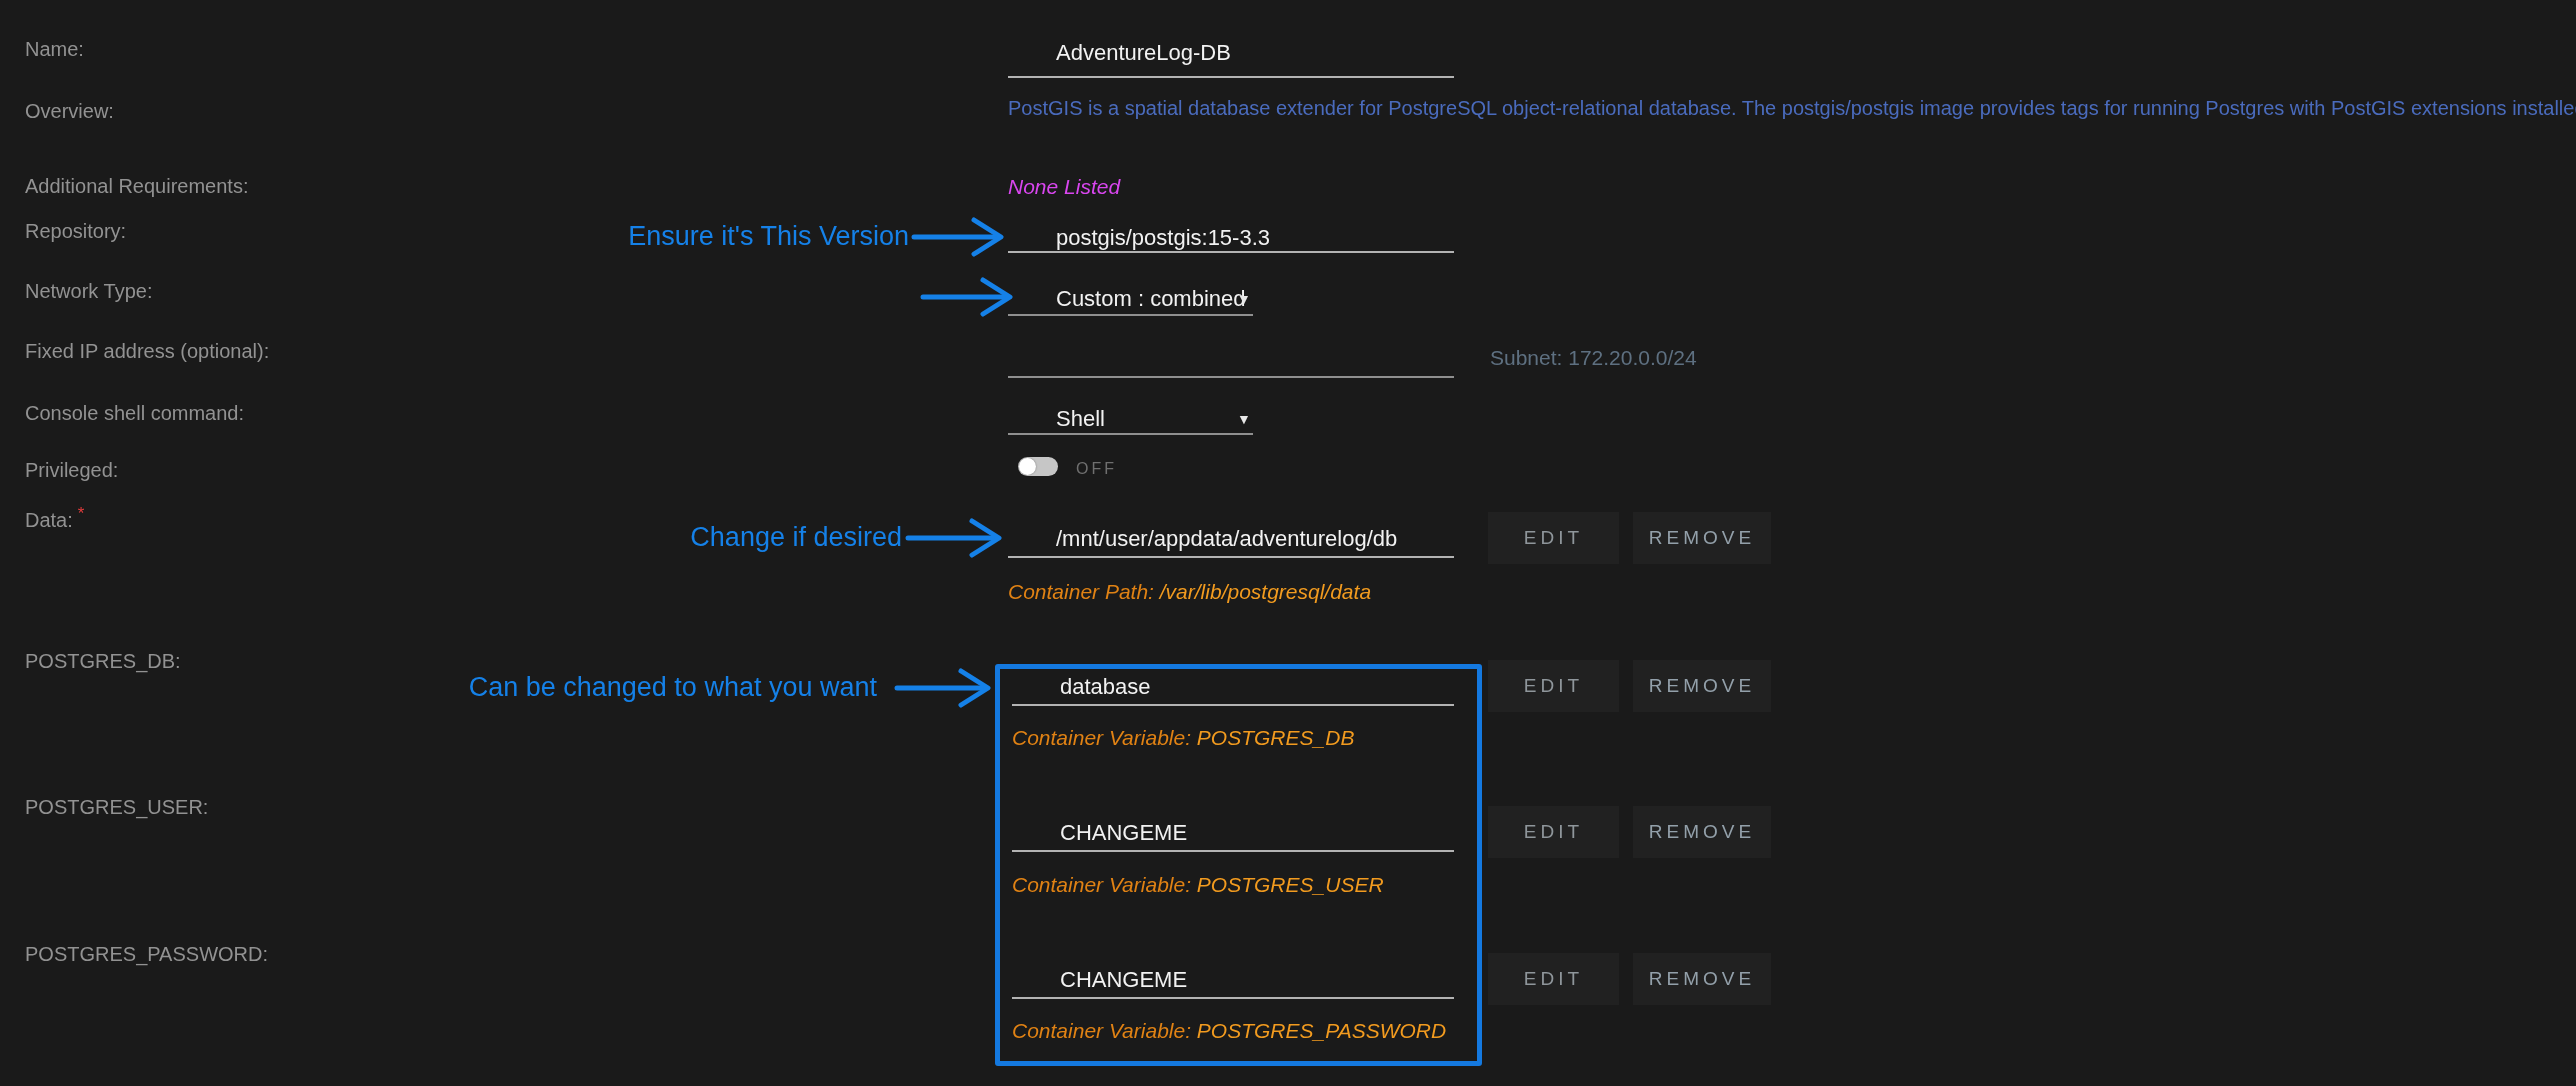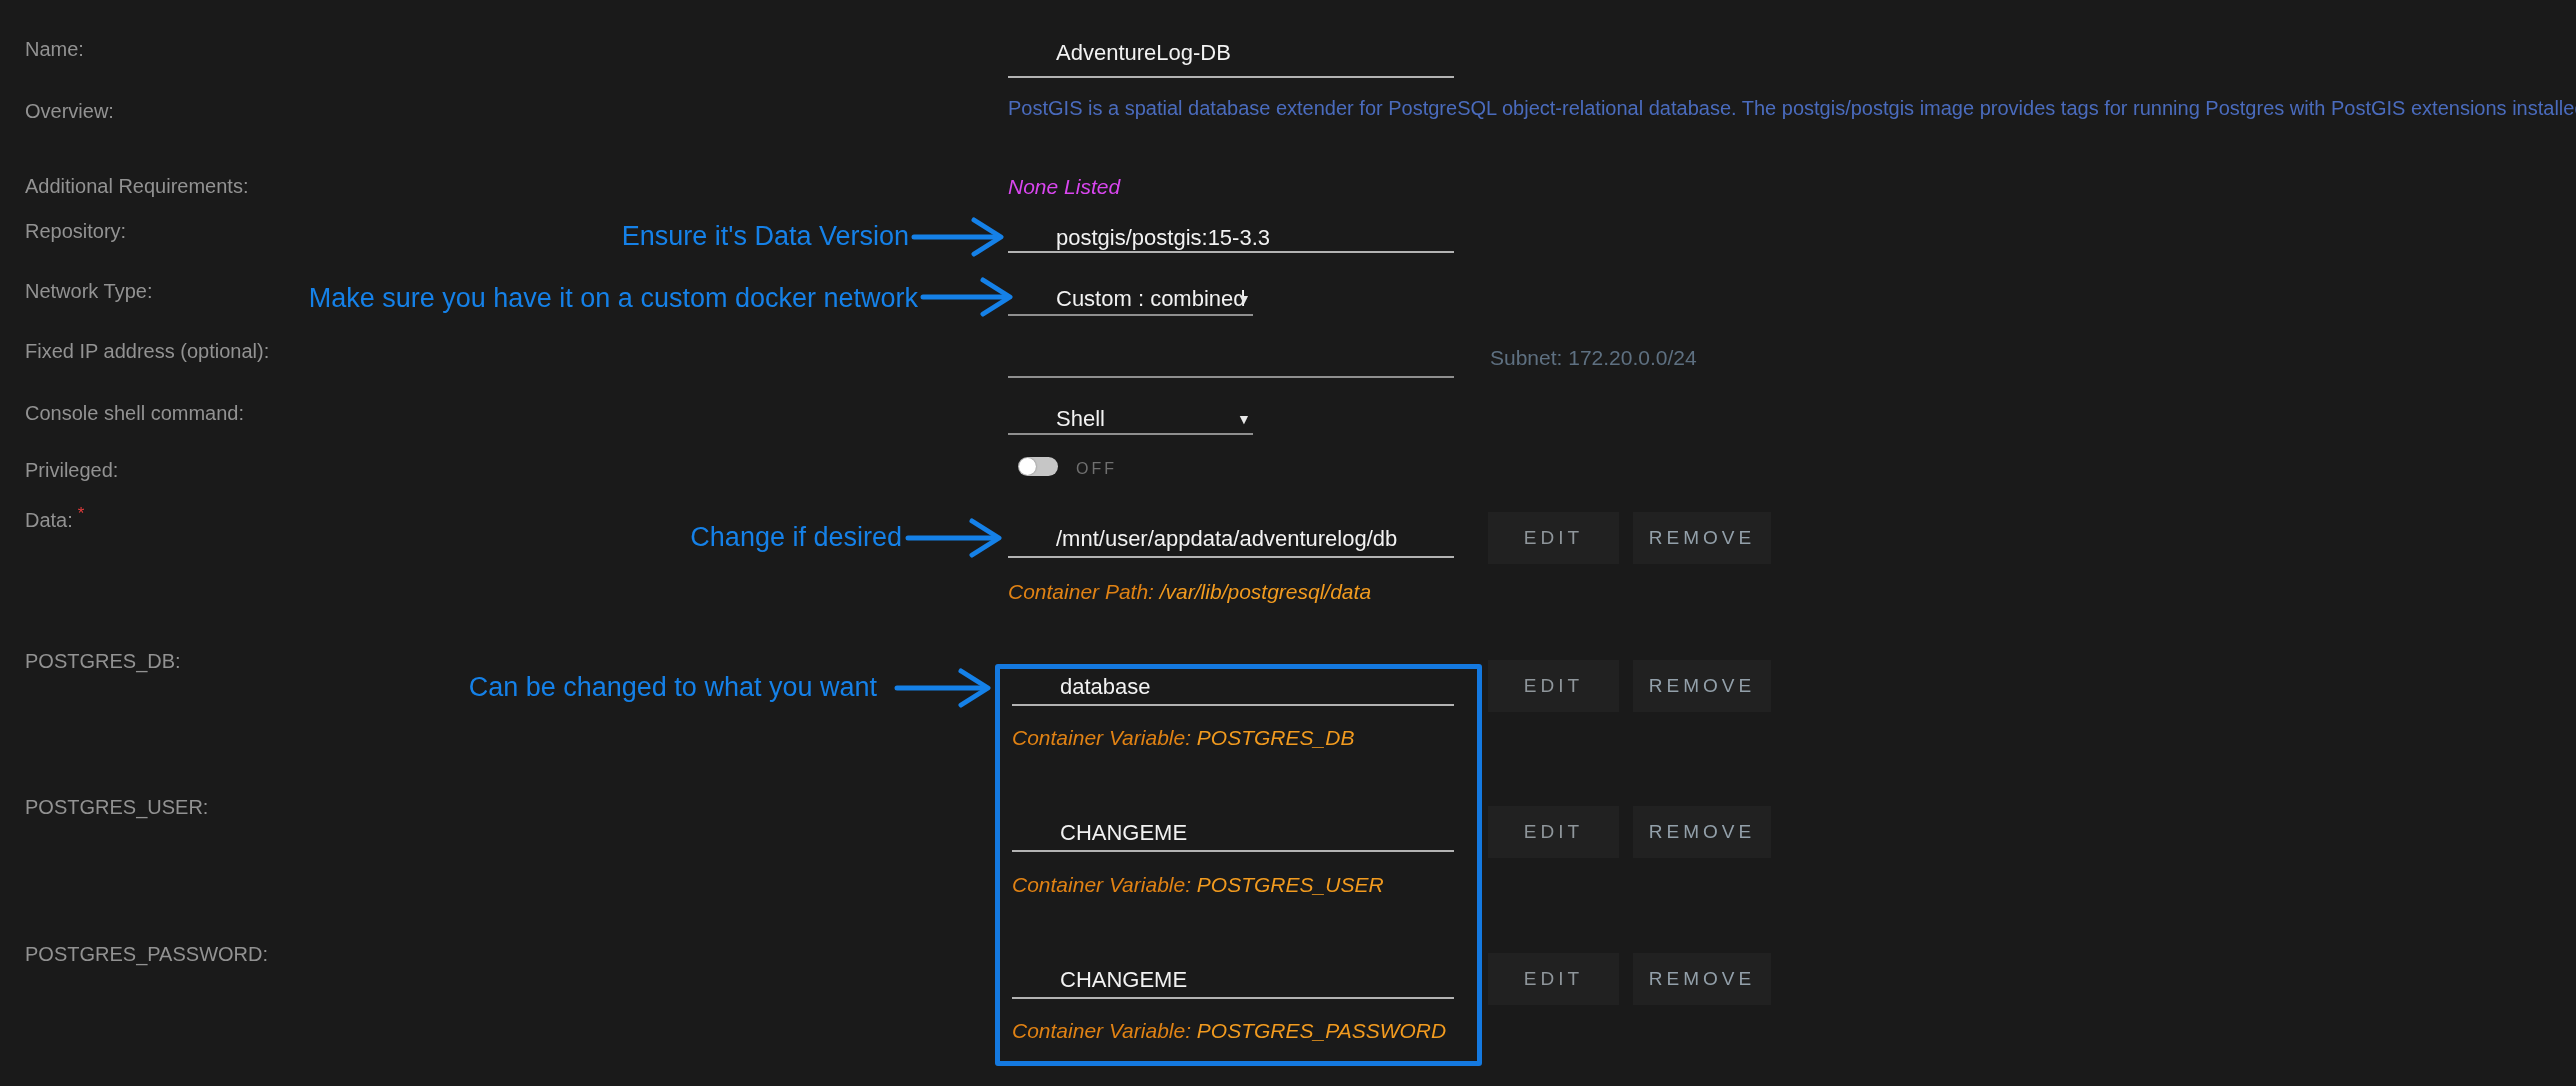--- a/index.html
+++ b/index.html
@@ -58,29 +58,28 @@
   <div class="abs label" style="left:15px;top:796px">POSTGRES_USER:</div>
   <div class="abs label" style="left:15px;top:943px">POSTGRES_PASSWORD:</div>
 
   <div class="abs value" style="left:1008px;top:40px">AdventureLog-DB</div>
   <div class="abs underline" style="left:1008px;top:76px;width:446px"></div>
 
   <div class="abs desc" style="left:1008px;top:97px">PostGIS is a spatial database extender for PostgreSQL object-relational database. The postgis/postgis image provides tags for running Postgres with PostGIS extensions installed.</div>
 
   <div class="abs none-listed" style="left:1008px;top:175px">None Listed</div>
 
-  <div class="abs annotation" style="right:1667px;top:221px">Ensure it's Data Version</div>
+  <div class="abs annotation" style="right:1667px;top:221px">Ensure it's This Version</div>
   <svg class="abs arrow-svg" style="left:912px;top:215px" width="94" height="44" viewBox="0 0 94 44">
     <line x1="2" y1="22" x2="86" y2="22" stroke="#1581e8" stroke-width="5" stroke-linecap="round"></line>
     <polyline points="62,5 89,22 62,39" fill="none" stroke="#1581e8" stroke-width="5" stroke-linecap="round" stroke-linejoin="round"></polyline>
   </svg>
   <div class="abs value" style="left:1008px;top:225px">postgis/postgis:15-3.3</div>
   <div class="abs underline" style="left:1008px;top:251px;width:446px"></div>
 
-  <div class="abs annotation" style="right:1658px;top:283px">Make sure you have it on a custom docker network</div>
   <svg class="abs arrow-svg" style="left:921px;top:275px" width="94" height="44" viewBox="0 0 94 44">
     <line x1="2" y1="22" x2="86" y2="22" stroke="#1581e8" stroke-width="5" stroke-linecap="round"></line>
     <polyline points="62,5 89,22 62,39" fill="none" stroke="#1581e8" stroke-width="5" stroke-linecap="round" stroke-linejoin="round"></polyline>
   </svg>
   <div class="abs" style="left:1008px;top:286px;width:245px">
     <span class="value">Custom : combined</span>
     <span class="dd-arrow abs" style="left:229px;top:5px">▼</span>
   </div>
   <div class="abs underline dim" style="left:1008px;top:314px;width:245px"></div>
 

